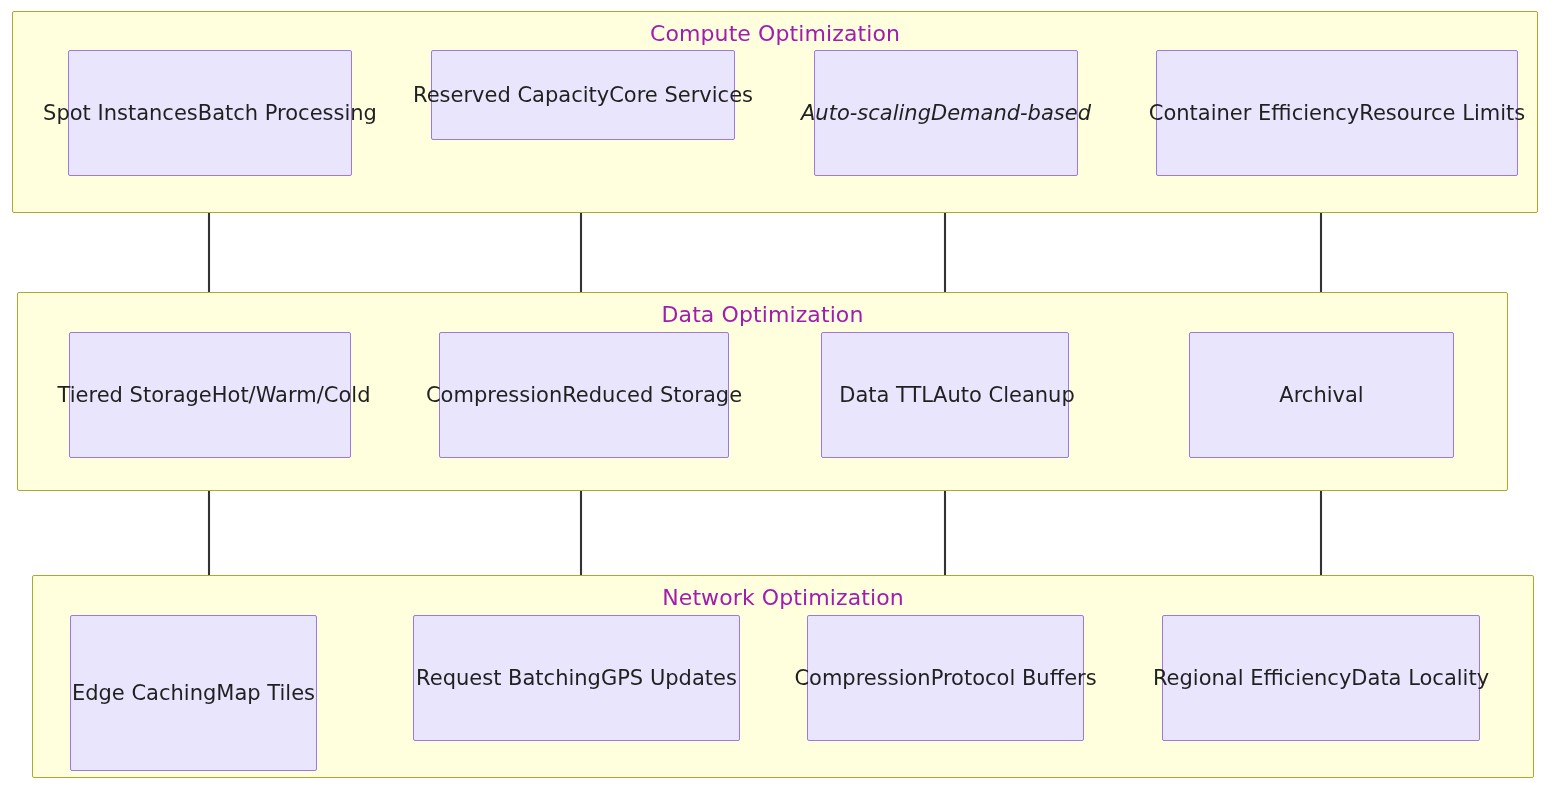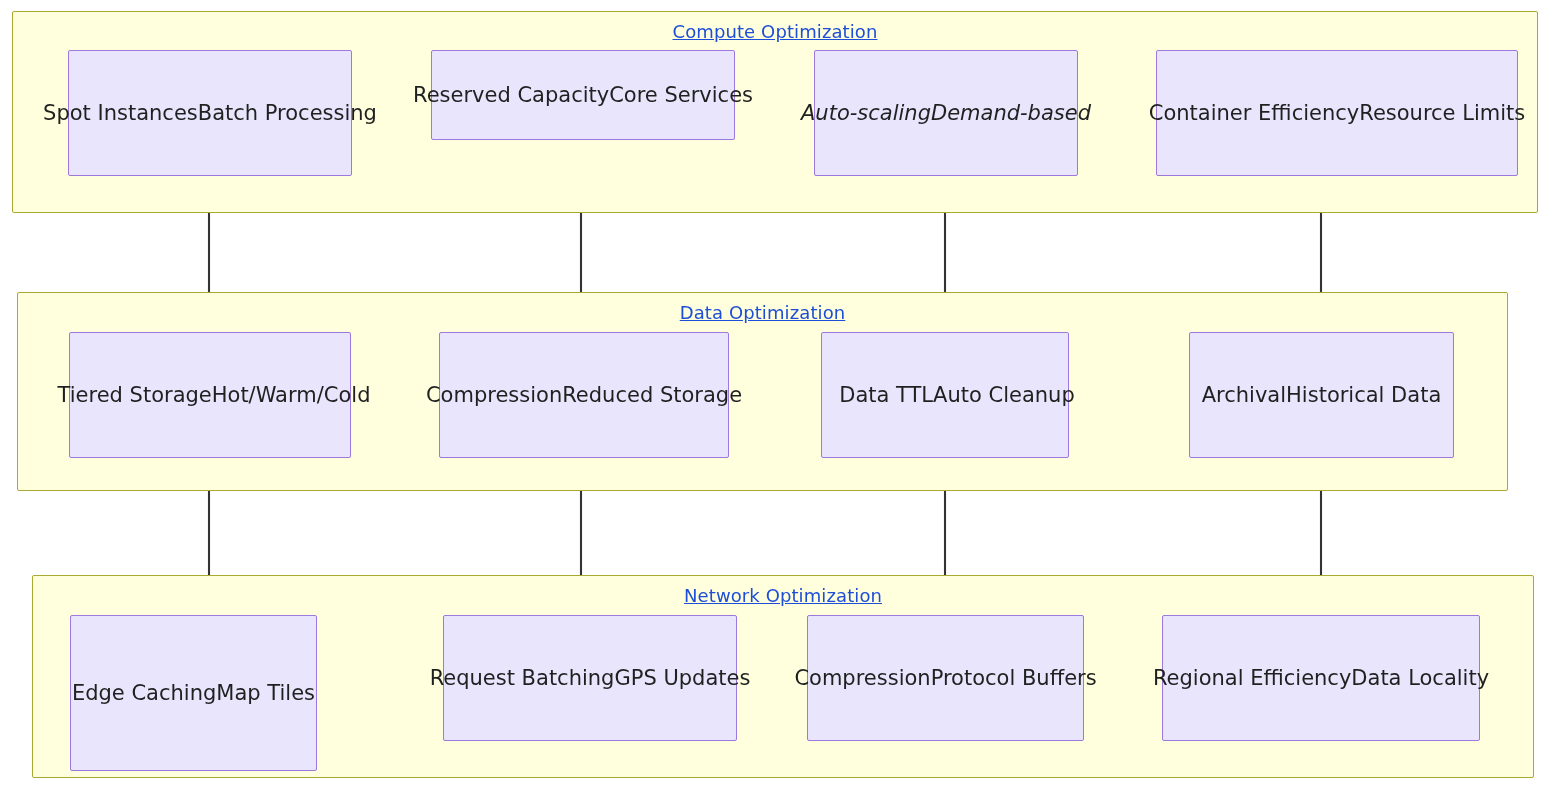--- a/index.html
+++ b/index.html
@@ -21,25 +21,24 @@
     background: #ffffde;
     border: 1.6px solid #aaaa33;
     border-radius: 2px;
     box-sizing: border-box;
   }
   .subgraph-title {
     position: absolute;
     left: 0;
     right: 0;
     text-align: center;
-    font-size: 18px;
-    color: #1d4ed8;
+    font-size: 22px;
+    color: #a21caf;
     white-space: nowrap;
     letter-spacing: 0.1px;
-    text-decoration: underline;
   }
   .node {
     position: absolute;
     background: #e8e5fc;
     border: 1.6px solid #9d78de;
     border-radius: 2px;
     box-sizing: border-box;
     display: flex;
     flex-direction: row;
     align-items: center;
@@ -125,33 +124,32 @@
     <span class="node-line">Reduced Storage</span>
   </div>
 
   <div class="node" style="left:821px; top:332px; width:248px; height:126px;padding-left:24px;">
     <span class="node-line">Data TTL</span>
     <span class="node-line">Auto Cleanup</span>
   </div>
 
   <div class="node" style="left:1189px; top:332px; width:265px; height:126px;">
     <span class="node-line">Archival</span>
-    <span class="node-line">Historical Data</span>
   </div>
 
   <div class="subgraph" style="left:32px; top:575px; width:1502px; height:203px;">
     <div class="subgraph-title" style="top:9px;">Network Optimization</div>
   </div>
 
   <div class="node" style="left:70px; top:615px; width:247px; height:156px;">
     <span class="node-line">Edge Caching</span>
     <span class="node-line">Map Tiles</span>
   </div>
 
-  <div class="node" style="left:443px; top:615px; width:294px; height:126px;">
+  <div class="node" style="left:413px; top:615px; width:327px; height:126px;">
     <span class="node-line">Request Batching</span>
     <span class="node-line">GPS Updates</span>
   </div>
 
   <div class="node" style="left:807px; top:615px; width:277px; height:126px;">
     <span class="node-line">Compression</span>
     <span class="node-line">Protocol Buffers</span>
   </div>
 
   <div class="node" style="left:1162px; top:615px; width:318px; height:126px;">

